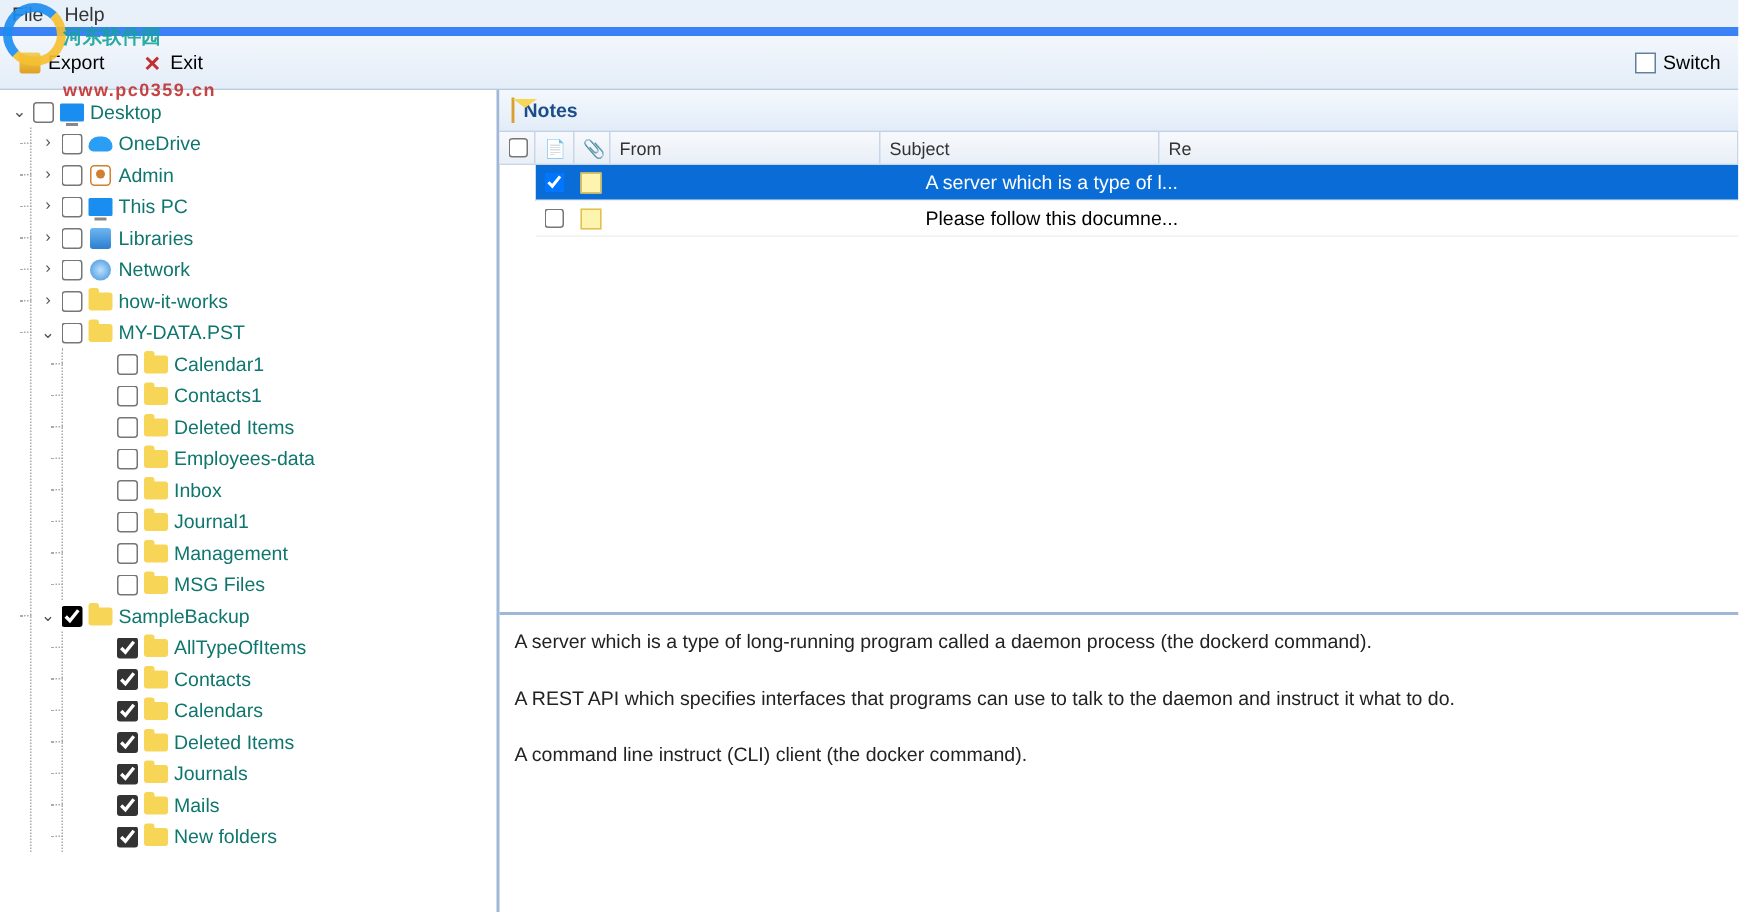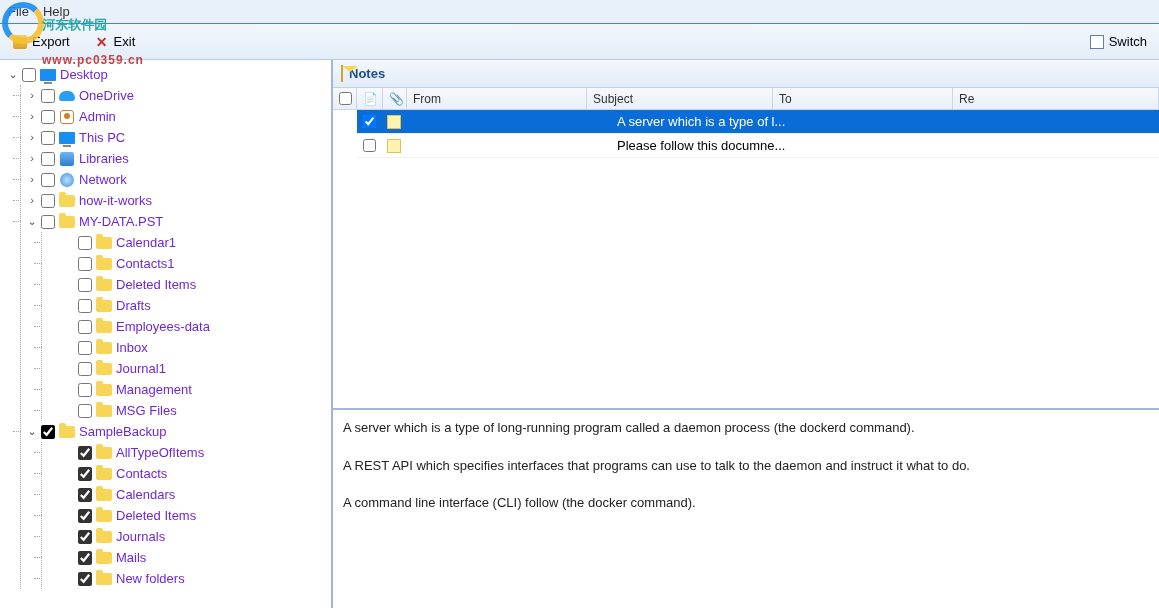--- a/index.html
+++ b/index.html
@@ -1,35 +1,35 @@
 <!DOCTYPE html>
 <html><head>
 <meta charset="utf-8">
 <style>
 * { margin: 0; padding: 0; box-sizing: border-box; font-family: "Segoe UI", Tahoma, sans-serif; font-size: 13px; }
 html, body { width: 1159px; height: 608px; overflow: hidden; background: #fff; }
 
-.menubar { height: 24px; background: #e8f0fa; border-bottom: 1px solid #3b82f6; display: flex; align-items: center; padding: 0 8px; gap: 14px; }
+.menubar { height: 24px; background: #e8f0fa; border-bottom: 6px solid #3b82f6; display: flex; align-items: center; padding: 0 8px; gap: 14px; }
 .menubar span { color: #333; cursor: default; }
 
 .toolbar { height: 36px; background: linear-gradient(#f3f7fc,#e4edf8); border-bottom: 1px solid #b8cce0; display: flex; align-items: center; justify-content: space-between; padding: 0 8px; }
 .toolbar .left, .toolbar .right { display: flex; align-items: center; gap: 16px; }
 .tool-btn { display: flex; align-items: center; gap: 4px; cursor: pointer; padding: 2px 4px; }
 .tool-btn .ico { width: 16px; height: 16px; display: inline-flex; align-items: center; justify-content: center; }
 
 .main { display: flex; height: calc(608px - 24px - 36px); }
 
 .tree-pane { width: 337px; border-right: 2px solid #a0b8d8; overflow-y: auto; padding: 4px 0; background: #fff; }
 .tree ul { list-style: none; }
 .tree li { position: relative; }
 .tree .node { display: flex; align-items: center; height: 21px; white-space: nowrap; }
 .tree .toggle { width: 14px; height: 14px; font-size: 11px; color: #555; text-align: center; cursor: pointer; user-select: none; margin-right: 2px; }
 .tree .cb { width: 14px; height: 14px; margin-right: 4px; accent-color: #333; }
 .tree .ico { width: 16px; height: 16px; margin-right: 4px; display: inline-flex; align-items: center; justify-content: center; }
-.tree .label { color: #6d28d9; }
+.tree .label { color: #0f766e; }
 .tree .children { margin-left: 20px; border-left: 1px dotted #aaa; }
 .tree .children .node::before { content:""; position:absolute; left:-8px; top:10px; width:8px; border-top:1px dotted #aaa; }
 
 .right-pane { flex: 1; display: flex; flex-direction: column; }
 .section-header { height: 28px; background: linear-gradient(#f4f8fd,#e2ecf8); border-bottom: 1px solid #c0d2e8; display: flex; align-items: center; padding: 0 8px; gap: 6px; font-weight: 600; color: #1a4d8a; font-size: 14px; }
 .list-header { display: flex; height: 22px; background: linear-gradient(#f7f9fc,#e9eff7); border-bottom: 1px solid #c8d6e8; }
 .list-header .col { border-right: 1px solid #c8d6e8; display: flex; align-items: center; padding: 0 6px; color: #333; font-size: 12px; }
 .list-body { flex: 1; overflow: auto; background:#fff;margin-left:24px; }
 .row { display: flex; height: 24px; align-items: center; border-bottom: 1px solid #f0f0f0; }
 .row.selected { background: #0a6cd6; color: #fff; }
@@ -213,30 +213,20 @@
                     <span class="label">Deleted Items</span>
                   </div>
                 </li>
                 <li>
                   <div class="node" style="padding-left:20px">
                     <span class="toggle"></span>
                     <input type="checkbox" class="cb" style="">
                     <span class="ico">
                       <span class="i-folder"></span>
                     </span>
-                    <span class="label">Drafts</span>
-                  </div>
-                </li>
-                <li>
-                  <div class="node" style="padding-left:20px">
-                    <span class="toggle"></span>
-                    <input type="checkbox" class="cb" style="">
-                    <span class="ico">
-                      <span class="i-folder"></span>
-                    </span>
                     <span class="label">Employees-data</span>
                   </div>
                 </li>
                 <li>
                   <div class="node" style="padding-left:20px">
                     <span class="toggle"></span>
                     <input type="checkbox" class="cb" style="">
                     <span class="ico">
                       <span class="i-folder"></span>
                     </span>
@@ -368,21 +358,20 @@
       <span>Notes</span>
     </div>
     <div class="list-header">
       <div class="col col-cb">
           <input type="checkbox" style="">
         </div>
       <div class="col col-pg">📄</div>
       <div class="col col-att">📎</div>
       <div class="col col-from">From</div>
       <div class="col col-subj">Subject</div>
-      <div class="col col-to">To</div>
       <div class="col col-re">Re</div>
     </div>
     <div class="list-body" id="rows">
         <div class="row selected">
     <div class="cell cb-cell">
             <input type="checkbox" checked="" style="">
           </div>
     <div class="cell icon-cell">
             <span class="i-note"></span>
           </div>
@@ -404,16 +393,16 @@
     <div class="cell" style="width:180px"></div>
     <div class="cell" style="width:186px">Please follow this documne...</div>
     <div class="cell" style="width:180px"></div>
     <div class="cell" style="width:170px"></div>
     <div class="cell" style="flex:1"></div>
         </div>
       </div>
     <div class="preview">
       <p>A server which is a type of long-running program called a daemon process (the dockerd command).</p>
       <p>A REST API which specifies interfaces that programs can use to talk to the daemon and instruct it what to do.</p>
-      <p>A command line interface (CLI) follow (the docker command).</p>
+      <p>A command line instruct (CLI) client (the docker command).</p>
     </div>
   </div>
 </div>
 
 </body></html>

